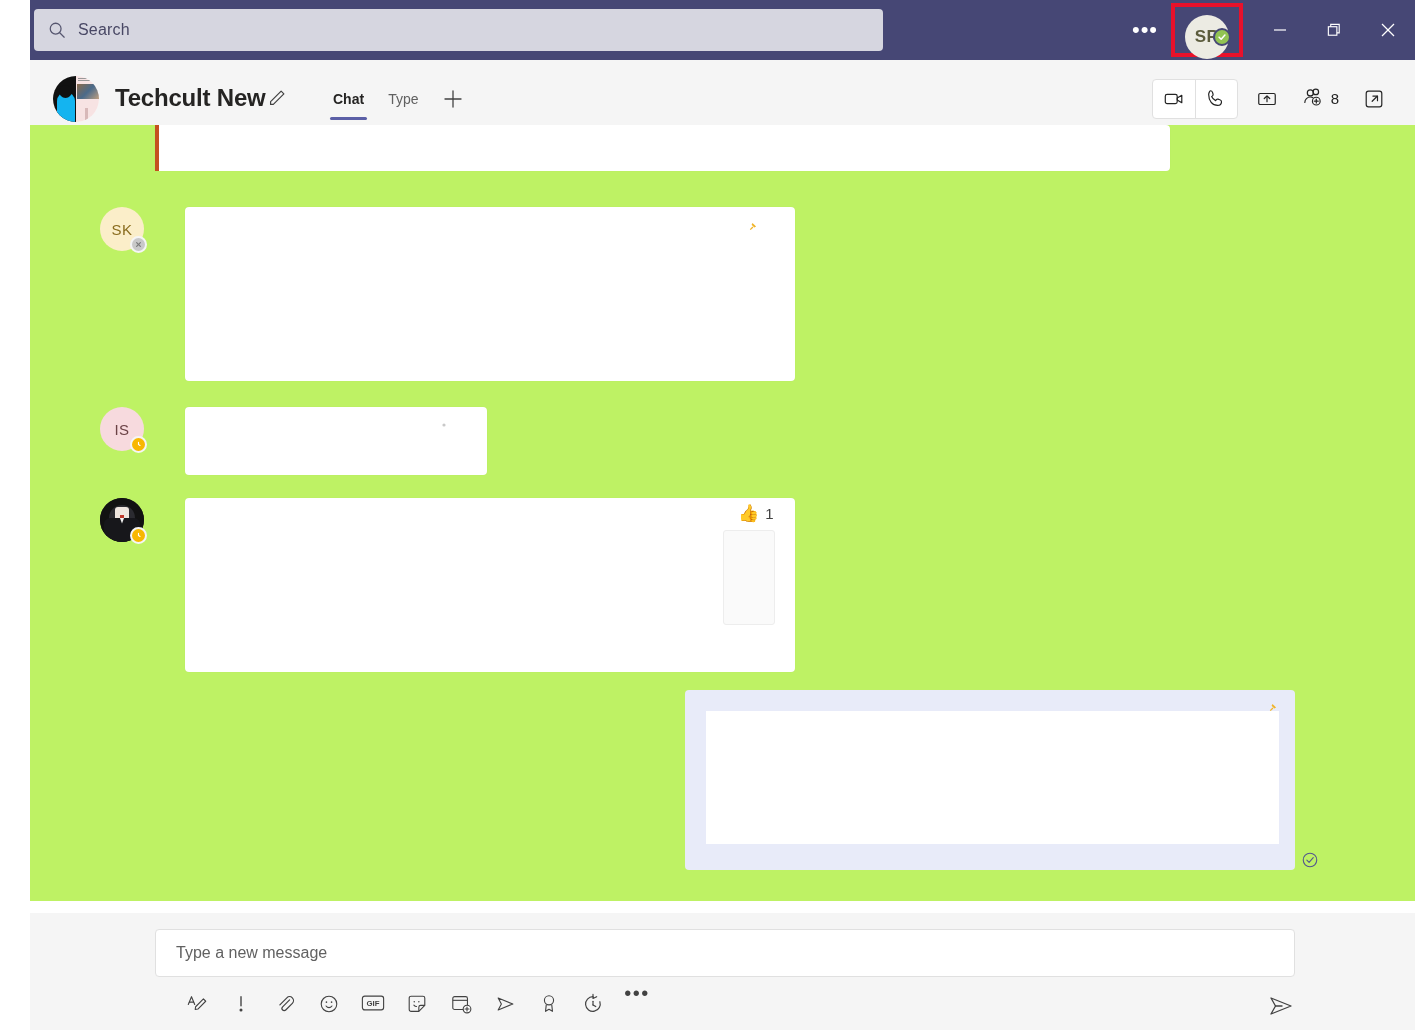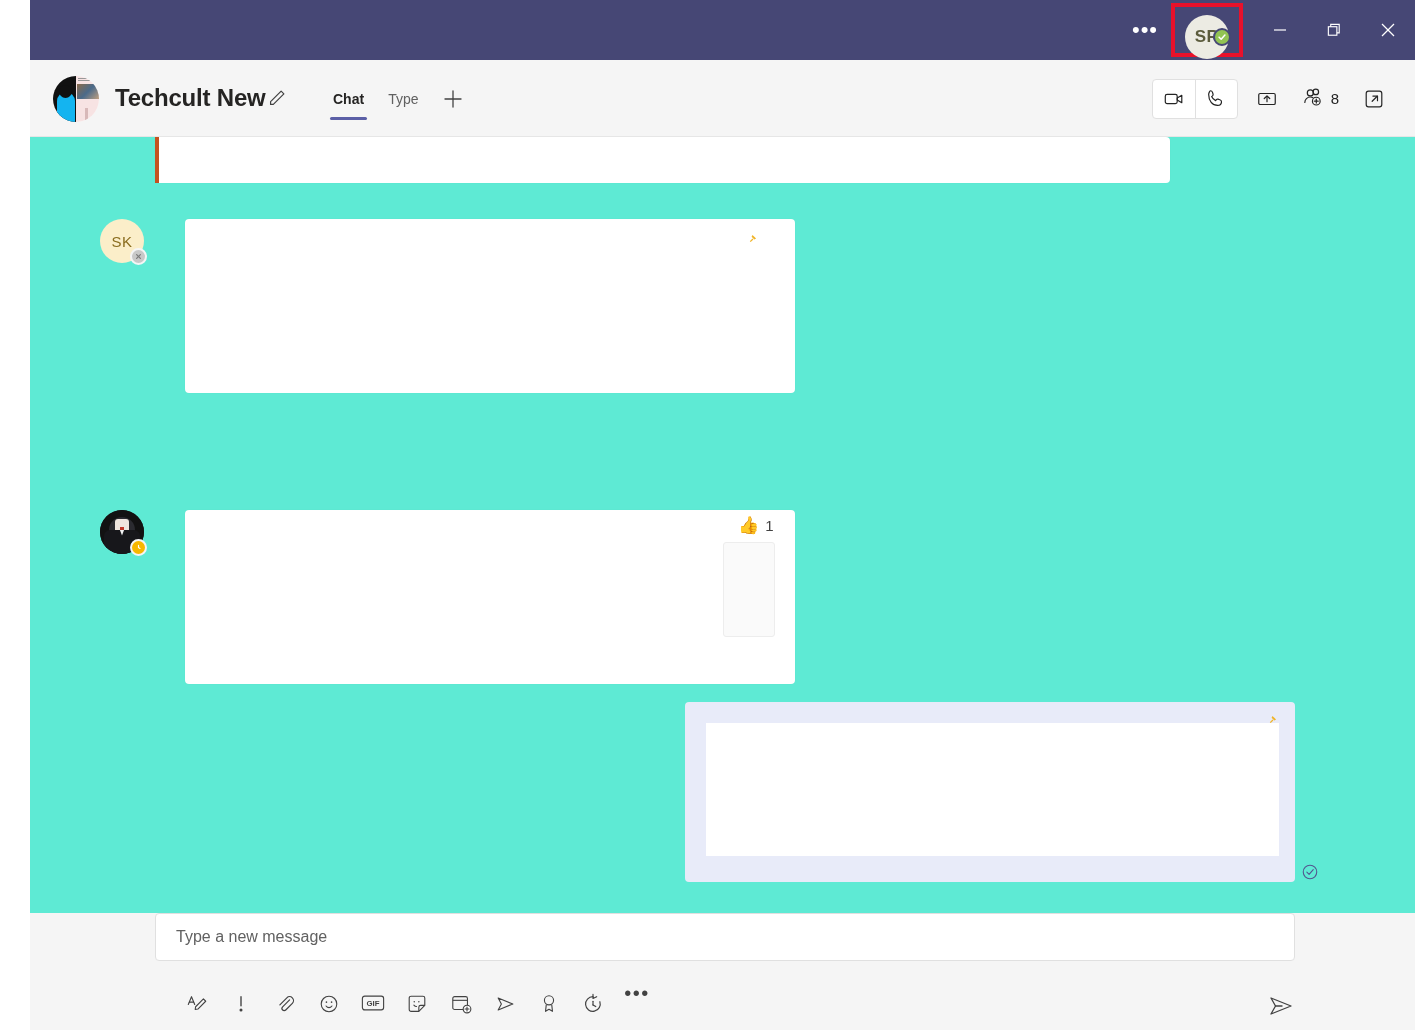--- a/index.html
+++ b/index.html
@@ -111,22 +111,22 @@
   .hdr-icon-btn {
     width: 38px; height: 38px; display: flex; align-items: center; justify-content: center; cursor: pointer;
   }
   .people-btn {
     display: flex; align-items: center; gap: 5px; padding: 0 6px; height: 38px; cursor: pointer;
   }
   .people-count { font-size: 15px; color: #242424; }
 
   
   .msglist {
-    position: absolute; left: 30px; top: 137px; width: 1385px; height: 776px;
-    background: #5eead4; overflow: hidden;
+    position: absolute; left: 30px; top: 125px; width: 1385px; height: 776px;
+    background: #bef264; overflow: hidden;
   }
   .msg-row { position: absolute; display: flex; }
 
   .av { position: relative; width: 44px; height: 44px; border-radius: 50%;
         display: flex; align-items: center; justify-content: center;
         font-size: 15px; font-weight: 500; letter-spacing: .5px; }
   .av-badge {
     position: absolute; right: -3px; bottom: -2px; width: 17px; height: 17px; border-radius: 50%;
     border: 2px solid #f5f5f5; display: flex; align-items: center; justify-content: center;
     font-size: 9px; color: #fff; line-height: 1;
@@ -146,21 +146,21 @@
   }
   .reaction .thumb { font-size: 17px; }
   .attach-card {
     position: absolute; background: #fafafa; border: 1px solid #ededed; border-radius: 3px;
   }
   .readreceipt { position: absolute; width: 18px; height: 18px; }
 
   
   .compose { position: absolute; left: 30px; top: 913px; width: 1385px; height: 117px; background: #f5f5f5; }
   .compose-box {
-    position: absolute; left: 125px; top: 0; width: 1140px; height: 48px;
+    position: absolute; left: 125px; top: 16px; width: 1140px; height: 48px;
     background: #ffffff; border: 1px solid #e0e0e0; border-radius: 4px;
     display: flex; align-items: center; padding-left: 20px; cursor: text;
   }
   .compose-placeholder { font-size: 16px; color: #616161; }
   .toolbar {
     position: absolute; left: 155px; top: 80px; display: flex; align-items: center; gap: 20px;
   }
   .tool {
     width: 24px; height: 24px; display: flex; justify-content: center;
     color: #424242; cursor: pointer;
@@ -174,20 +174,29 @@
 </style>
 </head>
 <body>
 
 <div class="app">
 
   <div class="left-rail"></div>
 
   <div class="titlebar">
 
+    <div class="search-box">
+      <span class="search-icon">
+        <svg width="18" height="18" viewBox="0 0 20 20" fill="none" stroke="#56566f" stroke-width="1.4">
+          <circle cx="8.5" cy="8.5" r="6"></circle>
+            <line x1="13" y1="13" x2="18" y2="18" stroke-linecap="round"></line>
+        </svg>
+      </span>
+      <span class="search-placeholder">Search</span>
+    </div>
 
     <div class="tb-right">
 
       <div class="tb-dots">•••</div>
 
       <div class="avatar-wrap">
         <div class="avatar-top">
           <div class="avatar-circle">SR</div>
           <div class="presence">
             <svg width="10" height="10" viewBox="0 0 12 12" fill="none" stroke="#fff" stroke-width="1.8" stroke-linecap="round" stroke-linejoin="round">
@@ -314,20 +323,37 @@
       <div class="bubble" style="width:610px; height:174px; margin-left:41px;">
         <span class="mini-pin" style="right:38px; top:10px;">
           <svg width="9" height="9" viewBox="0 0 10 10" fill="#f0b429">
               <path d="M2 8l3-3 1 1-3 3z"></path>
               <path d="M5 1l4 4-2 1-3-3z"></path>
             </svg>
         </span>
       </div>
     </div>
 
+    <div class="msg-row" style="left:70px; top:282px;">
+      <div class="av" style="background:#f7dade; color:#6b4246;">
+        <span>IS</span>
+        <span class="av-badge badge-away">
+          <svg width="9" height="9" viewBox="0 0 12 12" fill="none" stroke="#fff" stroke-width="1.5" stroke-linecap="round">
+            <path d="M6 3v3l2 1.3"></path>
+          </svg>
+        </span>
+      </div>
+      <div class="bubble" style="width:302px; height:68px; margin-left:41px;">
+        <span class="mini-pin" style="right:38px; top:8px;">
+          <svg width="8" height="8" viewBox="0 0 10 10" fill="#c9c9c9">
+              <circle cx="5" cy="5" r="2"></circle>
+            </svg>
+        </span>
+      </div>
+    </div>
 
     <div class="msg-row" style="left:70px; top:373px;">
       <div class="av" style="background:#1b1b1b; overflow:visible;">
         <span style="position:absolute;inset:0;border-radius:50%;overflow:hidden;background:#121212;">
           <span style="position:absolute;left:9px;top:7px;width:26px;height:14px;border-radius:13px 13px 0 0;background:#2b2b30;"></span>
           <span style="position:absolute;left:15px;top:9px;width:14px;height:16px;background:#efe6df;border-radius:3px;"></span>
           <span style="position:absolute;left:20px;top:17px;width:4px;height:17px;background:#c0392b;"></span>
           <span style="position:absolute;left:4px;top:20px;width:36px;height:26px;background:#17171b;border-radius:6px 6px 0 0;"></span>
           <span style="position:absolute;left:15px;top:20px;width:14px;height:20px;background:#f2f2f2;clip-path:polygon(35% 0,65% 0,50% 28%);"></span>
         </span>

